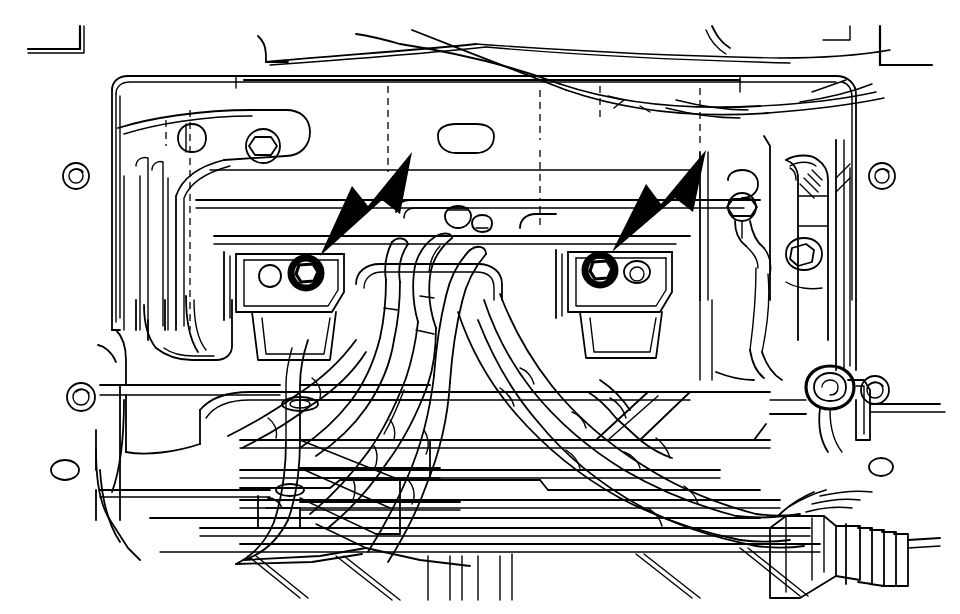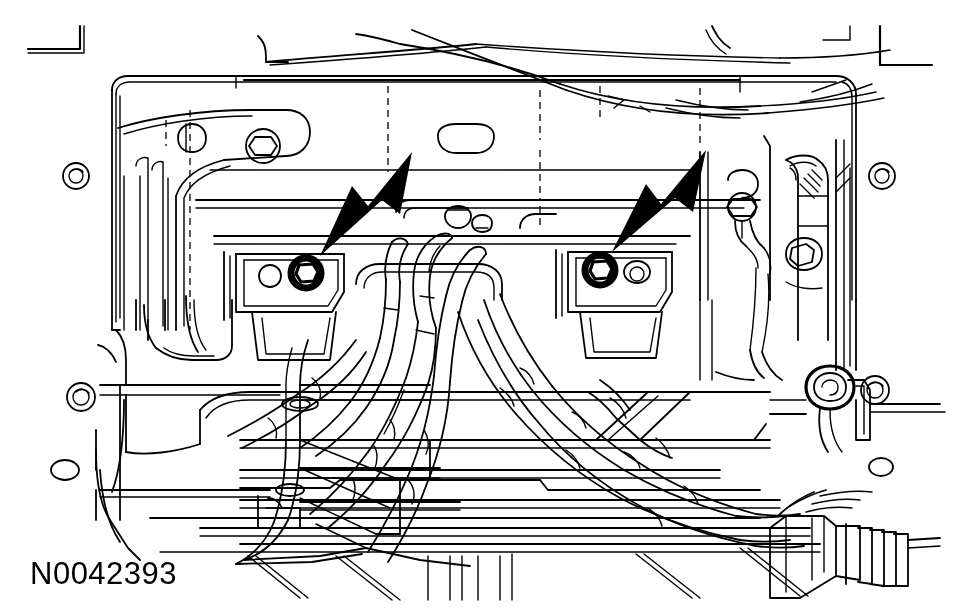--- a/index.html
+++ b/index.html
@@ -500,15 +500,14 @@
 
     <g>
       <path class="dashline" d="M600 86 L600 118"></path>
       <path class="dashline" d="M700 88 L700 148"></path>
       <path class="ln w1" d="M236 76 L236 88"></path>
       <path class="ln w1" d="M740 76 L740 92"></path>
     </g>
 
   </svg>
 
-  <div id="caption">N0042393</div>
 
 </div>
 
 </body></html>

